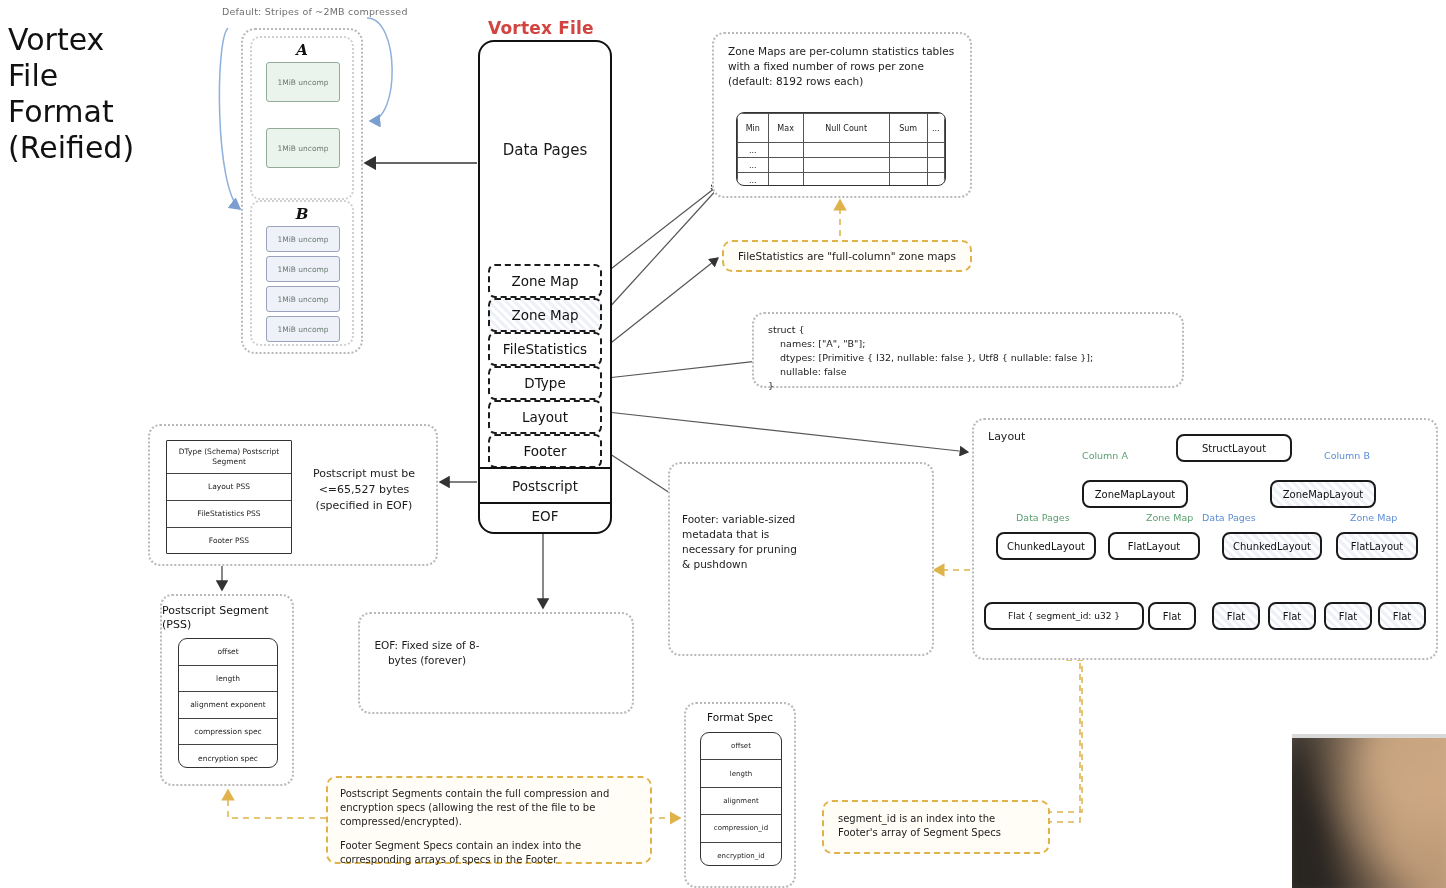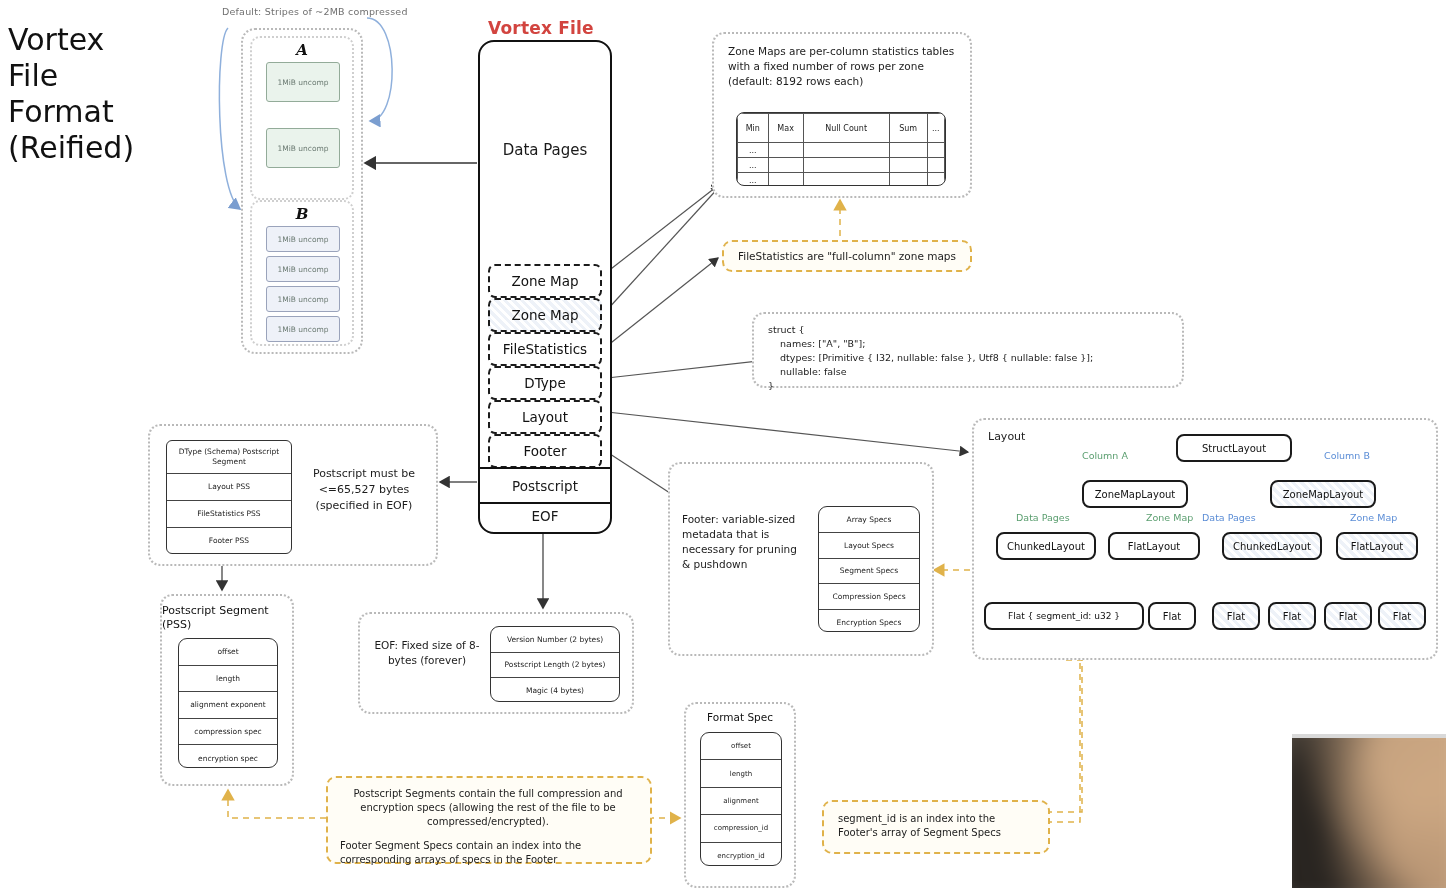--- a/index.html
+++ b/index.html
@@ -73,21 +73,21 @@
   .node{position:absolute;border:2px solid #1a1a1a;border-radius:8px;background:#fff;
       display:flex;align-items:center;justify-content:center;font-size:10px;color:#111;height:24px;}
   .node.hatch{background:repeating-linear-gradient(45deg,#eef2f8 0 3px,#ffffff 3px 6px);}
   .tlabel{position:absolute;font-size:9.5px;}
   .green{color:#5a9e6f;}
   .blue{color:#5b8dd6;}
 
   
   #ps-box{left:148px;top:424px;width:286px;height:138px;}
   #ps-stack{position:absolute;left:16px;top:14px;width:124px;height:112px;border:1.6px solid #333;
-      border-radius:6px;overflow:hidden;}
+      border-radius:1px;overflow:hidden;}
   #ps-stack .row{border-bottom:1.4px solid #444;display:flex;align-items:center;justify-content:center;
       text-align:center;font-size:7.5px;color:#222;line-height:10px;}
   #ps-stack .row:last-child{border-bottom:none;}
   #ps-note{position:absolute;left:152px;top:40px;width:124px;text-align:center;font-size:11px;line-height:16px;color:#1c1c1c;}
 
   #pss-box{left:160px;top:594px;width:130px;height:188px;}
   #pss-title{position:absolute;left:0;top:8px;width:100%;text-align:left;font-size:11px;line-height:14px;color:#111;}
   #pss-stack{position:absolute;left:16px;top:42px;width:98px;height:128px;border:1.6px solid #333;
       border-radius:9px;overflow:hidden;}
   #pss-stack .row{height:25.6px;border-bottom:1.3px solid #444;display:flex;align-items:center;
@@ -111,21 +111,21 @@
   
   #segspec-box{left:684px;top:702px;width:108px;height:182px;}
   #segspec-title{position:absolute;left:0;top:7px;width:100%;text-align:center;font-size:10.5px;color:#111;}
   #segspec-stack{position:absolute;left:14px;top:28px;width:80px;height:132px;border:1.5px solid #333;border-radius:9px;overflow:hidden;}
   #segspec-stack .row{height:26.4px;border-bottom:1.3px solid #444;display:flex;align-items:center;justify-content:center;font-size:7px;color:#222;}
   #segspec-stack .row:last-child{border-bottom:none;}
 
   
   #ps-annot{left:326px;top:776px;width:322px;height:84px;}
   #ps-annot p{margin:0;font-size:10px;line-height:14px;color:#1c1c1c;}
-  #ps-annot p.first{margin:9px 0 0 12px;width:296px;text-align:center;}
+  #ps-annot p.first{margin:9px 0 0 12px;width:296px;}
   #ps-annot p.second{margin:10px 0 0 12px;width:296px;}
   #segid-annot{left:822px;top:800px;width:224px;height:50px;}
   #segid-annot span{position:absolute;left:14px;top:10px;width:198px;font-size:10px;line-height:14px;color:#1c1c1c;}
 
   
   #webcam{position:absolute;left:1292px;top:734px;width:154px;height:154px;overflow:hidden;
       background:linear-gradient(115deg,#6d6155 0%,#4a433c 22%,#37322d 45%,#6a5b4c 68%,#b89878 86%,#c9a versus 100%);}
   #webcam .blurlayer{position:absolute;inset:-20px;
       background:
         radial-gradient(circle at 78% 22%, rgba(205,168,131,.95) 0 22%, rgba(0,0,0,0) 58%),
@@ -335,36 +335,24 @@
       <div class="row">offset</div>
       <div class="row">length</div>
       <div class="row">alignment exponent</div>
       <div class="row">compression spec</div>
       <div class="row">encryption spec</div>
     </div>
   </div>
 
   <div class="dotbox" id="eof-box">
     <div id="eof-note">EOF: Fixed size of 8-bytes (forever)</div>
-    <div id="eof-stack">
-      <div class="row">Version Number (2 bytes)</div>
-      <div class="row">Postscript Length (2 bytes)</div>
-      <div class="row">Magic (4 bytes)</div>
-    </div>
   </div>
 
   <div class="dotbox" id="footer-box">
     <div id="footer-note">Footer: variable-sized metadata that is necessary for pruning &amp; pushdown</div>
-    <div id="footer-stack">
-      <div class="row">Array Specs</div>
-      <div class="row">Layout Specs</div>
-      <div class="row">Segment Specs</div>
-      <div class="row">Compression Specs</div>
-      <div class="row">Encryption Specs</div>
-    </div>
   </div>
 
   <div class="dotbox" id="segspec-box">
     <div id="segspec-title">Format Spec</div>
     <div id="segspec-stack">
       <div class="row">offset</div>
       <div class="row">length</div>
       <div class="row">alignment</div>
       <div class="row">compression_id</div>
       <div class="row">encryption_id</div>

